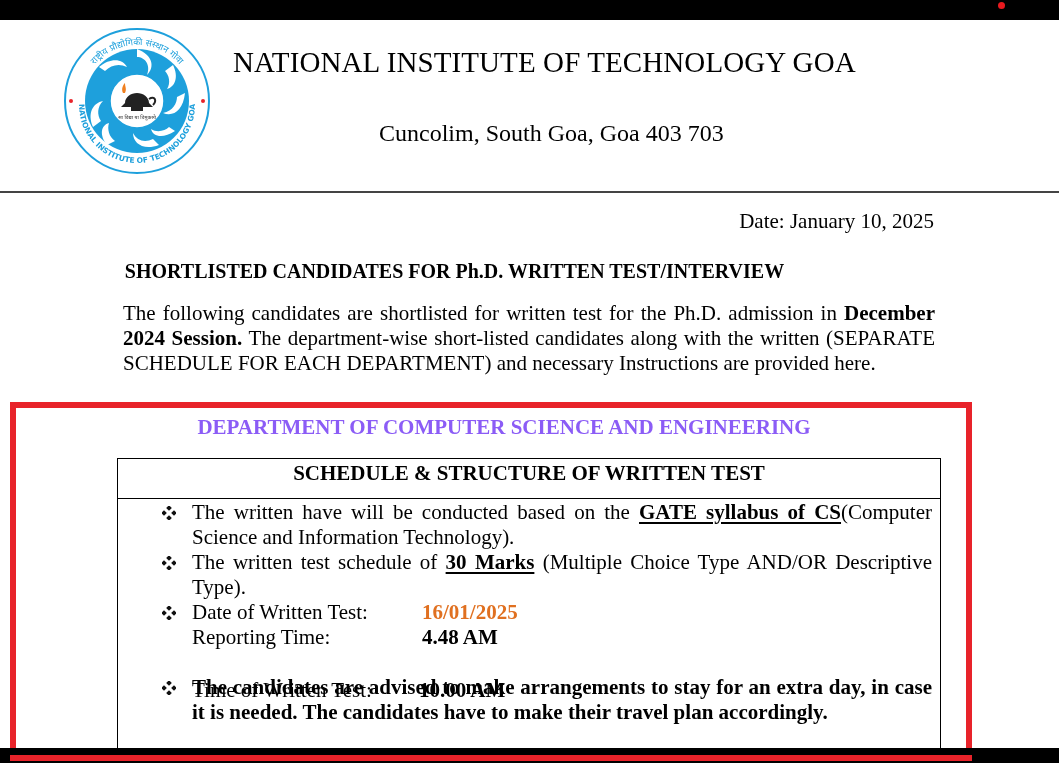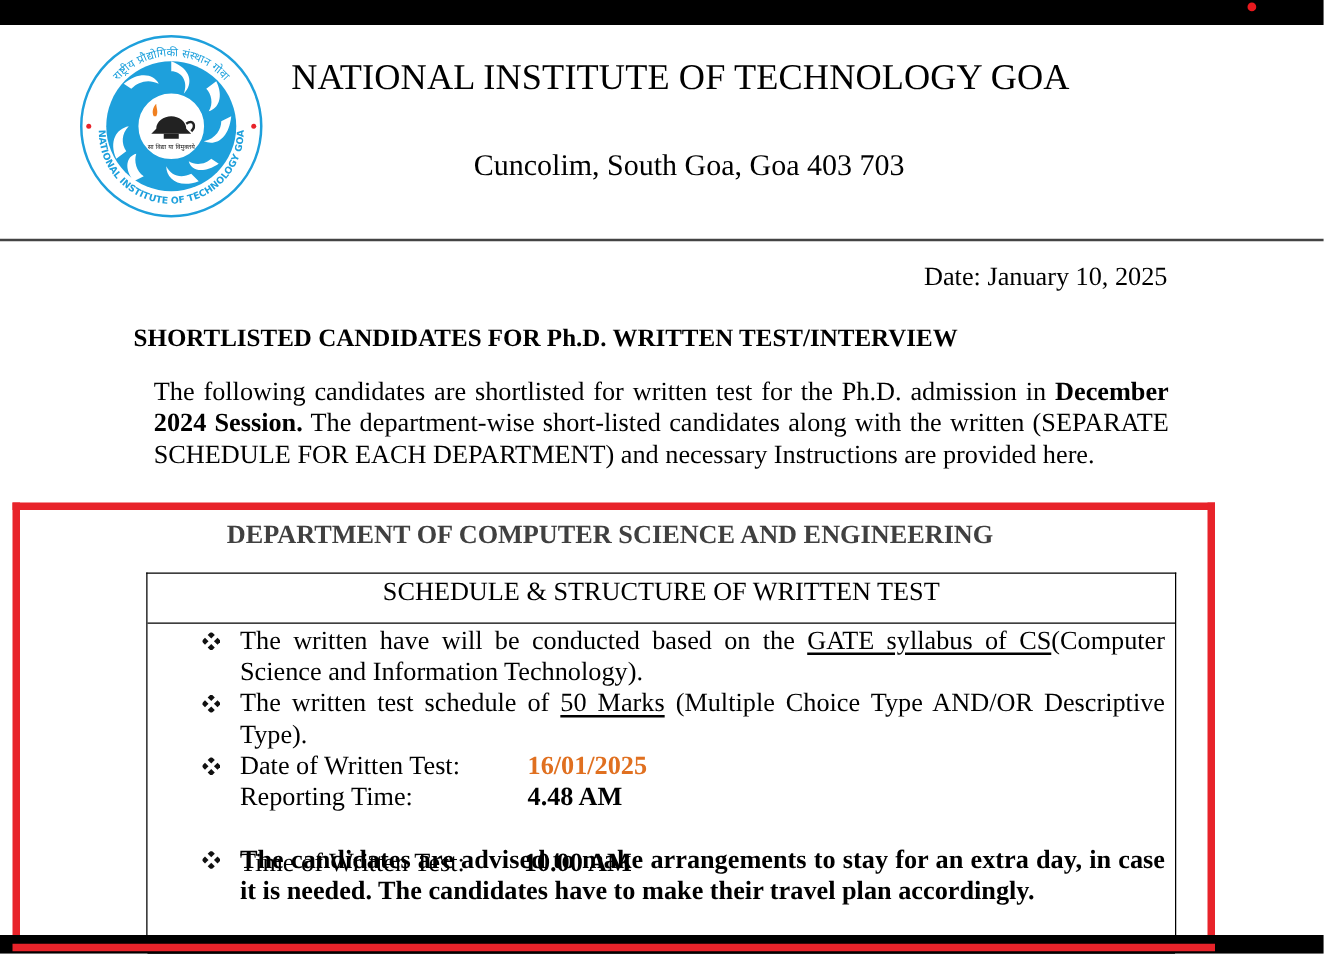--- a/index.html
+++ b/index.html
@@ -8,52 +8,52 @@
     background:#ffffff; font-family:"Liberation Serif", serif; color:#000;
   }
   .topbar { position:absolute; left:0; top:0; width:1059px; height:20px; background:#000; }
   .rec-dot { position:absolute; left:998px; top:2px; width:7px; height:7px; border-radius:50%; background:#e8191e; }
   .logo { position:absolute; left:63px; top:27px; width:148px; height:148px; }
   .inst-name { position:absolute; left:233px; top:46px; font-size:29px; letter-spacing:0.1px; white-space:nowrap; }
   .inst-addr { position:absolute; left:379px; top:82px; font-size:24px; white-space:nowrap;margin-top:38px; }
   .hdr-line { position:absolute; left:0; top:191px; width:1059px; height:2px; background:#444; }
   .date { position:absolute; right:125px; top:209px; font-size:21px; white-space:nowrap; }
   .doc-title {
-    position:absolute; left:0; width:873px; top:260px; text-align:center;
+    position:absolute; left:18px; width:873px; top:260px; text-align:center;
     font-size:20px; font-weight:bold; text-decoration:underline; text-underline-offset:3px;
   }
   .doc-title span { display:inline-block; margin-left:0px; }
   .intro {
     position:absolute; left:123px; top:301px; width:812px; font-size:21px; line-height:25px;
     text-align:justify;
   }
   .redbox {
     position:absolute; left:10px; top:402px; width:950px; height:347px;
     border:6px solid #e8232a; border-bottom:none;
   }
   .redbox-bottom { position:absolute; left:10px; top:755px; width:962px; height:6px; background:#e8232a; }
   .bottombar { position:absolute; left:0; top:748px; width:1059px; height:15px; background:#000; }
   .dept {
-    position:absolute; left:0; width:976px; top:415px; text-align:center;
-    font-size:21px; font-weight:bold; color:#404040;
+    position:absolute; left:16px; width:976px; top:415px; text-align:center;
+    font-size:21px; font-weight:bold; color:#8b5cf6;
   }
   .tbl {
     position:absolute; left:117px; top:458px; width:822px; height:290px;
     border:1.5px solid #000; border-bottom:none;
   }
   .tbl-head {
     height:39px; border-bottom:1.5px solid #000; text-align:center;
-    font-size:21px; font-weight:normal; line-height:28px;
+    font-size:21px; font-weight:bold; line-height:28px;
   }
   .tbl-body { position:relative; padding:0; }
   .bullet-row { position:absolute; left:44px; width:768px; font-size:21px; line-height:25px; }
   .bullet-row .dia { position:absolute; left:0; top:0; width:18px; }
   .bullet-row .txt { position:absolute; left:30px; width:740px; text-align:justify; }
   .dia svg { display:block; margin-top:6px; }
-  .u { text-decoration:underline; font-weight:normal; text-underline-offset:3px; }
+  .u { text-decoration:underline; font-weight:bold; text-underline-offset:3px; }
   .b { font-weight:bold; }
   .sched-label { display:inline-block; width:230px; }
   .orange { color:#e07020; font-weight:bold; }
   .gen-line { position:absolute; left:0; top:263px; width:822px; height:1.5px; background:#000; }
 </style>
 </head>
 <body>
 
 <div class="topbar"></div>
 <div class="rec-dot"></div>
@@ -123,21 +123,21 @@
       <span class="dia">
         <svg width="14" height="14" viewBox="0 0 14 14">
             <g fill="#111">
               <rect x="5" y="0" width="4" height="4" transform="rotate(45 7 2)"></rect>
               <rect x="0" y="5" width="4" height="4" transform="rotate(45 2 7)"></rect>
               <rect x="10" y="5" width="4" height="4" transform="rotate(45 12 7)"></rect>
               <rect x="5" y="10" width="4" height="4" transform="rotate(45 7 12)"></rect>
             </g>
           </svg>
       </span>
-      <span class="txt"><span>The written test schedule of </span><span class="u">50 Marks</span><span> (Multiple Choice Type AND/OR Descriptive Type).</span></span>
+      <span class="txt"><span>The written test schedule of </span><span class="u">30 Marks</span><span> (Multiple Choice Type AND/OR Descriptive Type).</span></span>
     </div>
 
     <div class="bullet-row" style="top:101px;">
       <span class="dia">
         <svg width="14" height="14" viewBox="0 0 14 14">
             <g fill="#111">
               <rect x="5" y="0" width="4" height="4" transform="rotate(45 7 2)"></rect>
               <rect x="0" y="5" width="4" height="4" transform="rotate(45 2 7)"></rect>
               <rect x="10" y="5" width="4" height="4" transform="rotate(45 12 7)"></rect>
               <rect x="5" y="10" width="4" height="4" transform="rotate(45 7 12)"></rect>

